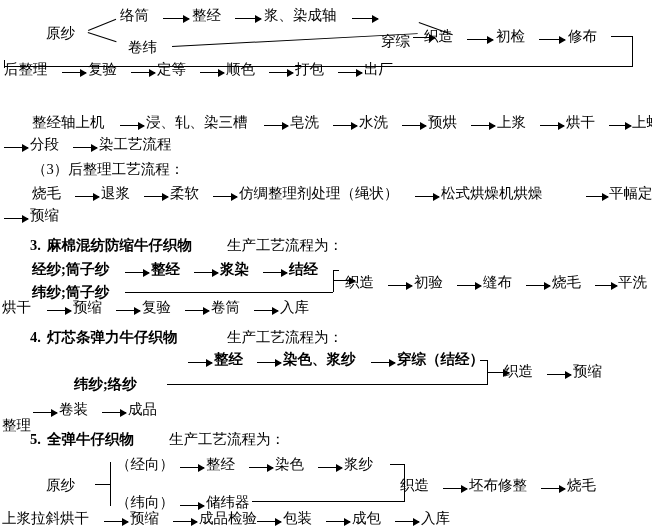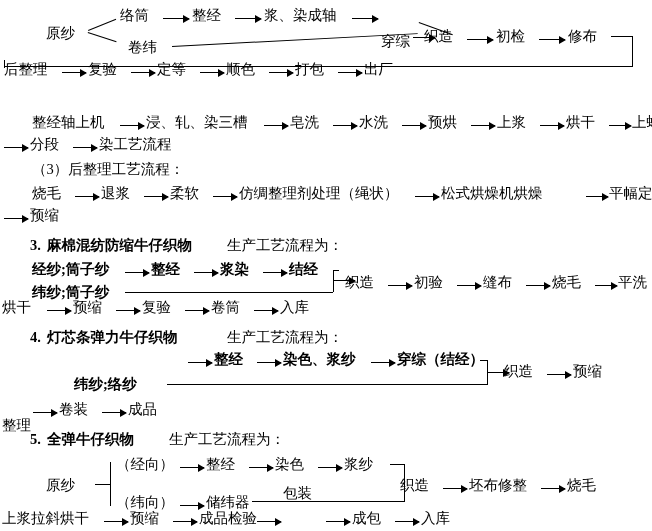--- a/index.html
+++ b/index.html
@@ -257,19 +257,19 @@
   <div class="t" style="left:469px; top:478px;">坯布修整</div>
   <div class="arrow" style="left:541px; top:484px; width:24px;"></div>
   <div class="t" style="left:567px; top:478px;">烧毛</div>
 
   <div class="t" style="left:2px; top:511px;">上浆拉斜烘干</div>
   <div class="arrow" style="left:104px; top:517px; width:24px;"></div>
   <div class="t" style="left:130px; top:511px;">预缩</div>
   <div class="arrow" style="left:173px; top:517px; width:24px;"></div>
   <div class="t" style="left:199px; top:511px;text-align:center;">成品检验</div>
   <div class="arrow" style="left:257px; top:517px; width:24px;"></div>
-  <div class="t" style="left:283px; top:486px;">包装</div>
+  <div class="t" style="left:283px; top:512px;font-family:Liberation Mono, monospace;">包装</div>
   <div class="arrow" style="left:326px; top:517px; width:24px;"></div>
   <div class="t" style="left:352px; top:511px;">成包</div>
   <div class="arrow" style="left:395px; top:517px; width:24px;"></div>
   <div class="t" style="left:421px; top:511px;">入库</div>
 
 </div>
 
 </body></html>

